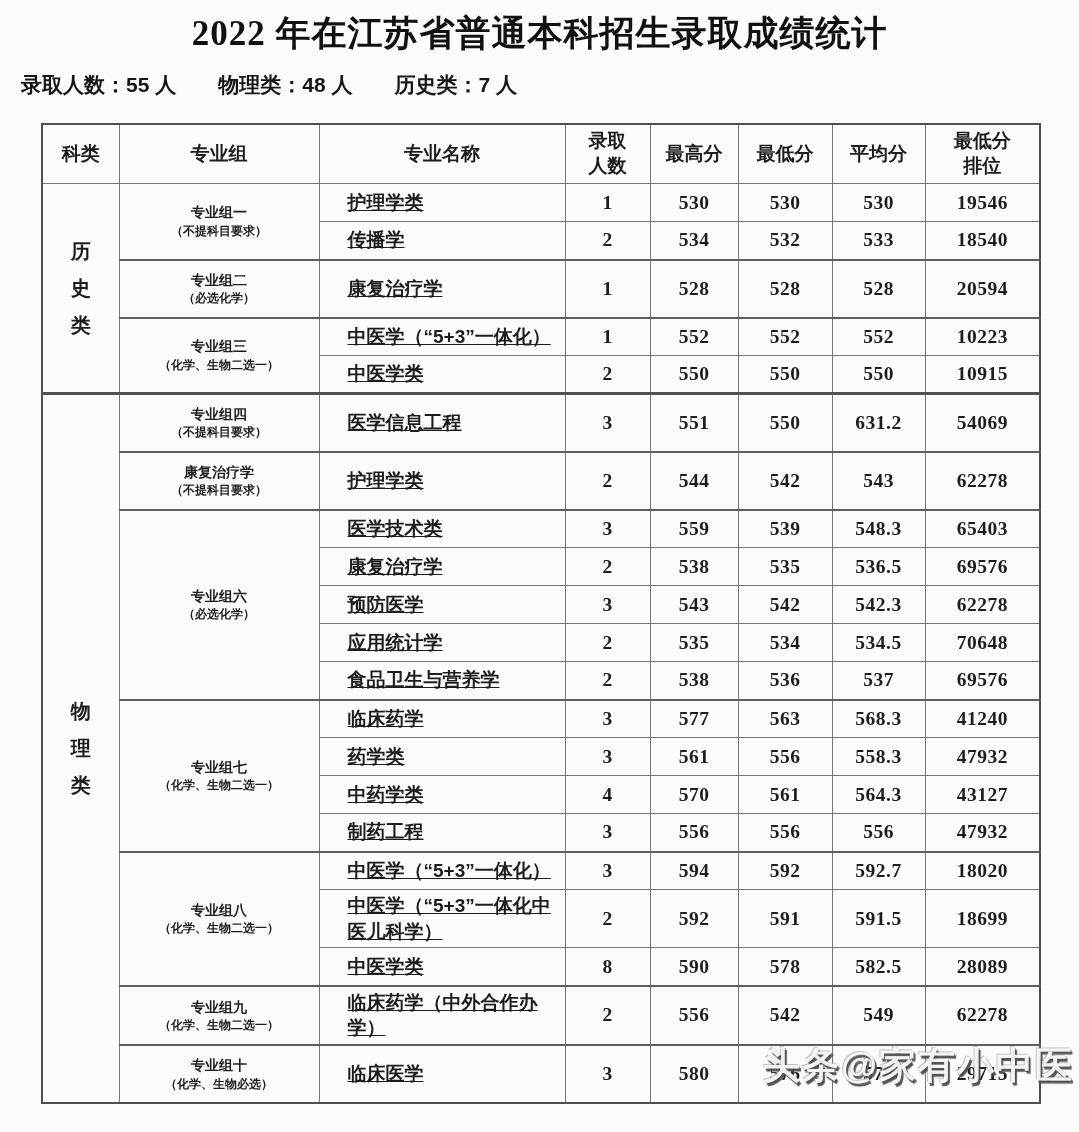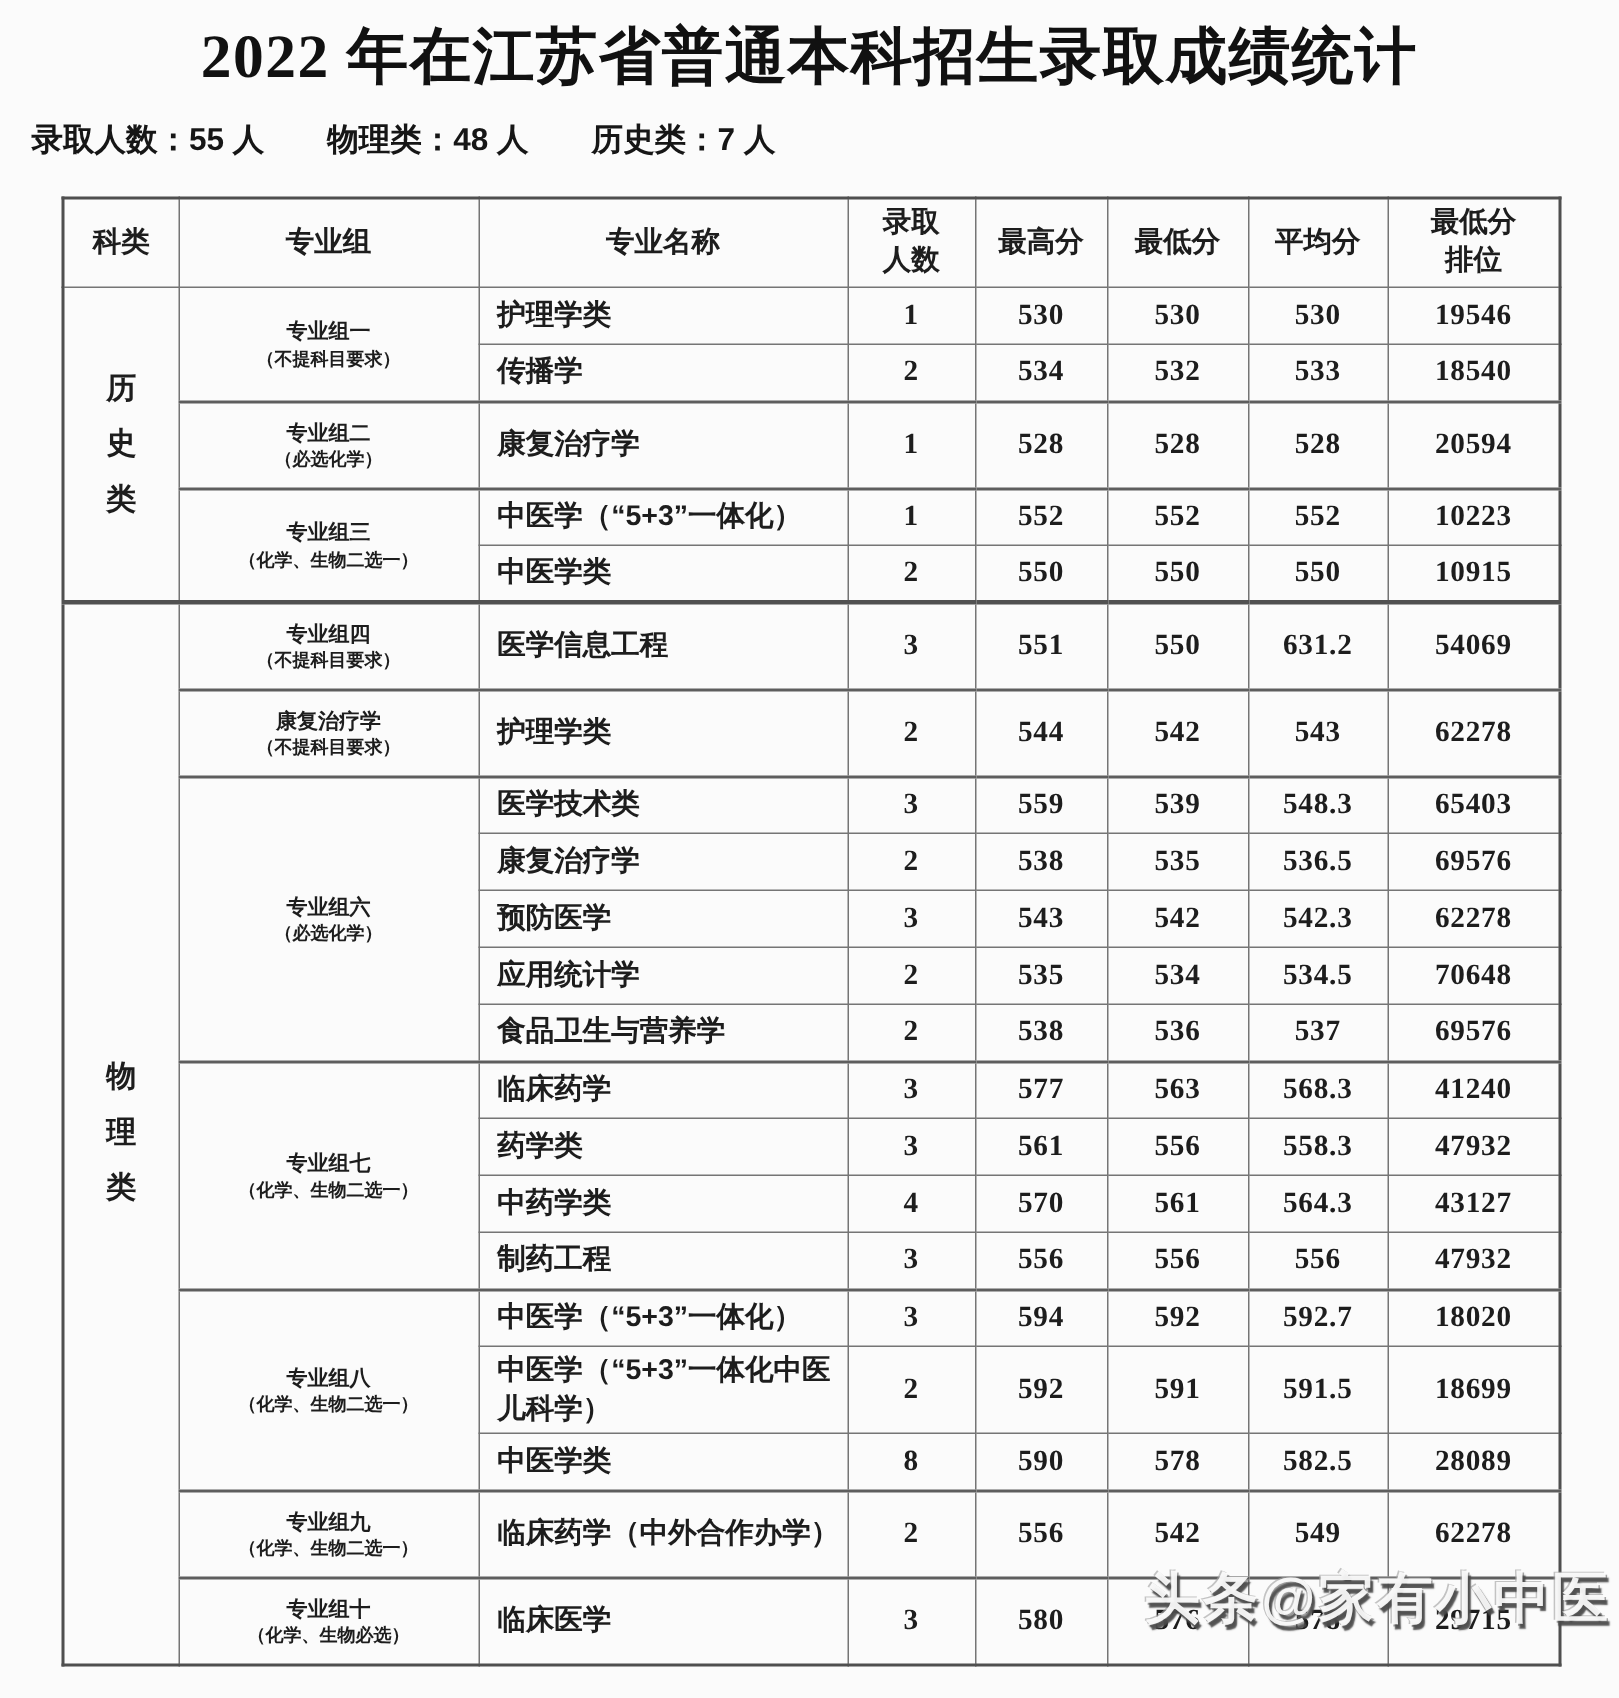--- a/index.html
+++ b/index.html
@@ -14,21 +14,21 @@
     width: 1079px;
     height: 1132px;
     background: #fbfbfb;
     overflow: hidden;
   }
   .doc-title {
     padding-top: 10px;
     text-align: center;
     font-family: "Liberation Serif", "DejaVu Serif", serif;
     font-weight: 700;
-    font-size: 41px;
+    font-size: 35px;
     letter-spacing: 1px;
     color: #111;
   }
   .subtitle {
     margin-top: 14px;
     font-size: 21px;
     font-weight: 700;
     color: #161616;
   }
   .subtitle span { margin: 0 21px; }
@@ -66,22 +66,23 @@
     display: inline-block;
     font-size: 20px;
     line-height: 1.85;
     font-weight: 700;
   }
   td.group-cell { line-height: 1.45; padding: 4px 2px; }
   td.group-cell .group-name { font-size: 14px; }
   td.group-cell .group-req { font-size: 12px; }
   td.major {
     text-align: left;
-    padding-left: 12px;
+    padding-left: 28px;
     line-height: 1.35;
+    text-decoration: underline;
   }
   td.num {
     font-family: "Liberation Serif", "DejaVu Serif", serif;
     font-size: 19.5px;
     letter-spacing: 0.5px;
   }
   .watermark {
     position: absolute;
     top: 1041px;
     right: 5px;

